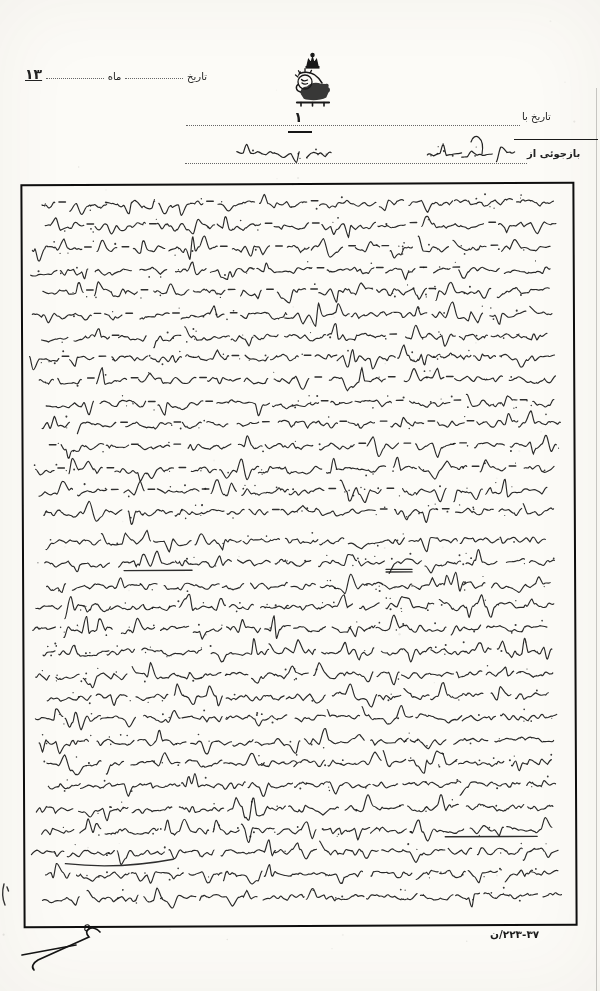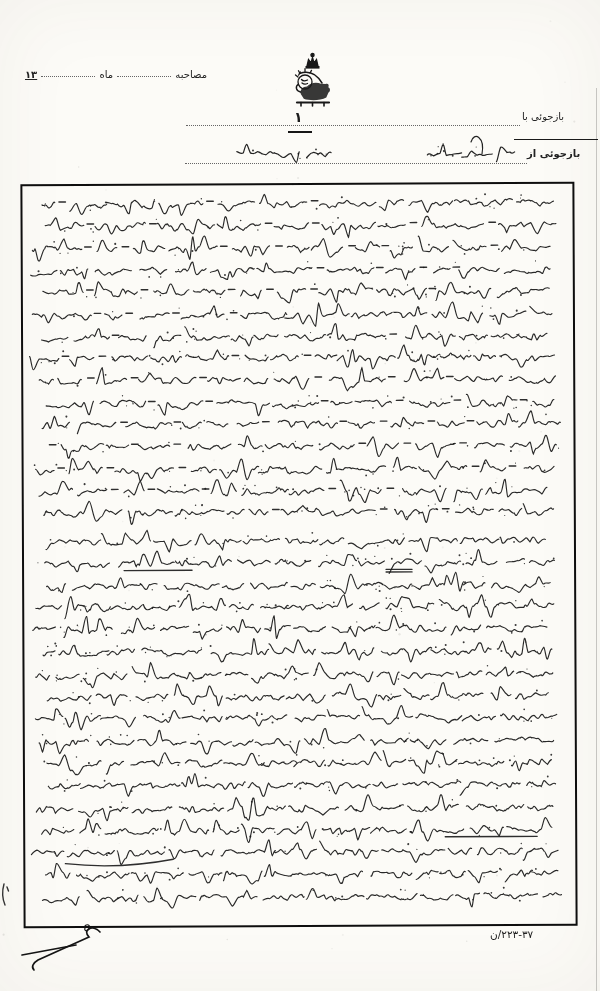--- a/index.html
+++ b/index.html
@@ -6,21 +6,21 @@
   .page{
     position:relative;width:600px;height:991px;margin:0 auto;
     background:#fcfbf7;color:#1c1c1c;overflow:hidden;
     font-family:"DejaVu Sans",sans-serif;
     box-shadow:inset 0 0 80px rgba(70,62,40,.05);
   }
   .lbl{font-size:10px;color:#222;white-space:nowrap;}
   
   .date-row{position:absolute;left:25px;top:66px;width:182px;display:flex;align-items:flex-end;direction:rtl;}
   .leader{flex:1;border-bottom:1.3px dotted #666;margin:0 4px 3px 4px;height:10px;min-width:18px;}
-  .year{font-weight:bold;font-size:10px;letter-spacing:1px;text-decoration:underline;}
+  .year{font-weight:bold;font-size:14px;letter-spacing:1px;text-decoration:underline;}
   
   .emblem{position:absolute;left:291px;top:52px;width:44px;height:58px;}
   
   .interview-label{position:absolute;left:522px;top:111px;}
   .dotline1{position:absolute;left:186px;top:125px;width:334px;border-bottom:1.3px dotted #666;height:0;}
   .interview-num{position:absolute;left:294px;top:109px;font-size:14px;font-weight:bold;}
   .num-underline{position:absolute;left:288px;top:131px;width:24px;height:1.8px;background:#161616;}
   .sepline{position:absolute;left:514px;top:139px;width:84px;height:1.4px;background:#1a1a1a;}
   .interrogation-label{position:absolute;left:527px;top:148px;font-weight:bold;}
   .dotline2{position:absolute;left:185px;top:163px;width:342px;border-bottom:1.3px dotted #666;height:0;}
@@ -29,33 +29,33 @@
   
   .content-box{
     position:absolute;left:22px;top:183px;width:550px;height:740px;
     border:2.8px solid #0e0e0e;transform:rotate(-.25deg);
   }
   .content-box svg{display:block;}
   
   .signature{position:absolute;left:12px;top:918px;}
   .margin-tick{position:absolute;left:0;top:882px;}
   .docnum{
-    position:absolute;left:490px;top:928px;font-size:10.5px;font-weight:normal;
+    position:absolute;left:490px;top:928px;font-size:10.5px;font-weight:bold;
     color:#1a1a1a;letter-spacing:.6px;direction:ltr;unicode-bidi:bidi-override;
   }
   .scan-edge{position:absolute;left:596px;top:88px;width:1.2px;height:903px;background:rgba(0,0,0,.2);}
   .speckles{position:absolute;left:0;top:0;pointer-events:none;}
 </style>
 </head>
 <body>
 
 <div class="page">
 
   <div class="date-row" dir="rtl">
-    <span class="lbl">مصاحبه</span>
+    <span class="lbl">تاریخ</span>
     <span class="leader"></span>
     <span class="lbl">ماه</span>
     <span class="leader"></span>
     <span class="lbl year">١٣</span>
   </div>
 
   <div class="emblem">
     <svg width="44" height="58" viewBox="0 0 44 58">
       <g stroke="#181818" fill="none" stroke-width="1.3" stroke-linecap="round">
         <circle cx="21.5" cy="3" r="1.6" fill="#181818"></circle>
@@ -67,21 +67,21 @@
         <path d="M31 31 C25 21 17 18.5 8.5 21.5" stroke-width="1.5"></path>
         <path d="M9.5 20 l-2 3.2" stroke-width="1.2"></path>
         <path d="M34.5 32 c2.5 -1.2 4 1 2.8 3.2 c2.2 1 2.2 4.2 .2 5.4 l-2.2 5 c-6 3.2 -16.5 3.4 -22.5 1.2 l-3 -4.8 c-1.2 -4.2 2 -7.4 6.2 -7.4 c3 -4 9.5 -5 14 -2.8 z" fill="#1d1d1d" stroke="none" opacity=".88"></path>
         <path d="M9.5 40 c-4.5 -1 -5.5 -5.5 -2.2 -7.8" stroke-width="1.4"></path>
         <path d="M6 50.5 h32" stroke-width="2.2"></path>
         <path d="M10 50.5 v3.5 M21.5 50.5 v3.5 M33 50.5 v3.5" stroke-width="1.6"></path>
       </g>
     </svg>
   </div>
 
-  <span class="lbl interview-label" dir="rtl">بازجوئی با</span>
+  <span class="lbl interview-label" dir="rtl">تاریخ با</span>
   <span class="dotline1"></span>
   <span class="interview-num">١</span>
   <span class="num-underline"></span>
   <span class="sepline"></span>
 
   <span class="lbl interrogation-label" dir="rtl">بازجوئی از</span>
   <span class="dotline2"></span>
   <svg class="hw1" id="hw1" width="100" height="42">
       <path d="M90.6,24.9C88.9,26.8 87.2,26.4 85.9,25.0C84.9,25.4 83.8,25.4 83.0,25.5C81.0,23.3 79.0,19.7 77.4,20.1C75.7,18.8 73.9,32.9 72.5,34.7M68.3,27.0C66.1,27.5 63.8,26.9 62.1,27.8C60.8,28.9 59.4,28.1 58.4,28.4C56.5,26.5 54.5,27.3 53.0,28.3C51.2,26.5 49.4,26.3 47.9,24.2C46.3,23.6 44.5,28.8 43.2,29.9C41.3,29.4 39.2,30.5 37.7,30.1M37.6,25.9C36.1,26.5 34.4,26.8 33.2,26.6C31.0,26.7 28.8,27.1 27.0,27.8C25.4,27.0 23.7,28.2 22.4,28.5C21.3,27.5 20.3,17.8 19.4,18.2C18.2,15.9 16.8,26.1 15.8,26.4C13.6,26.8 11.3,28.0 9.6,28.9C7.4,27.9 5.2,25.4 3.4,27.9" fill="none" stroke="#171717" stroke-width="1.2" stroke-linecap="round" opacity="0.95"></path>
       <path d="M58 27 C61 10 50 4 47 15" fill="none" stroke="#171717" stroke-width="1.2" stroke-linecap="round" opacity="0.95"></path>

